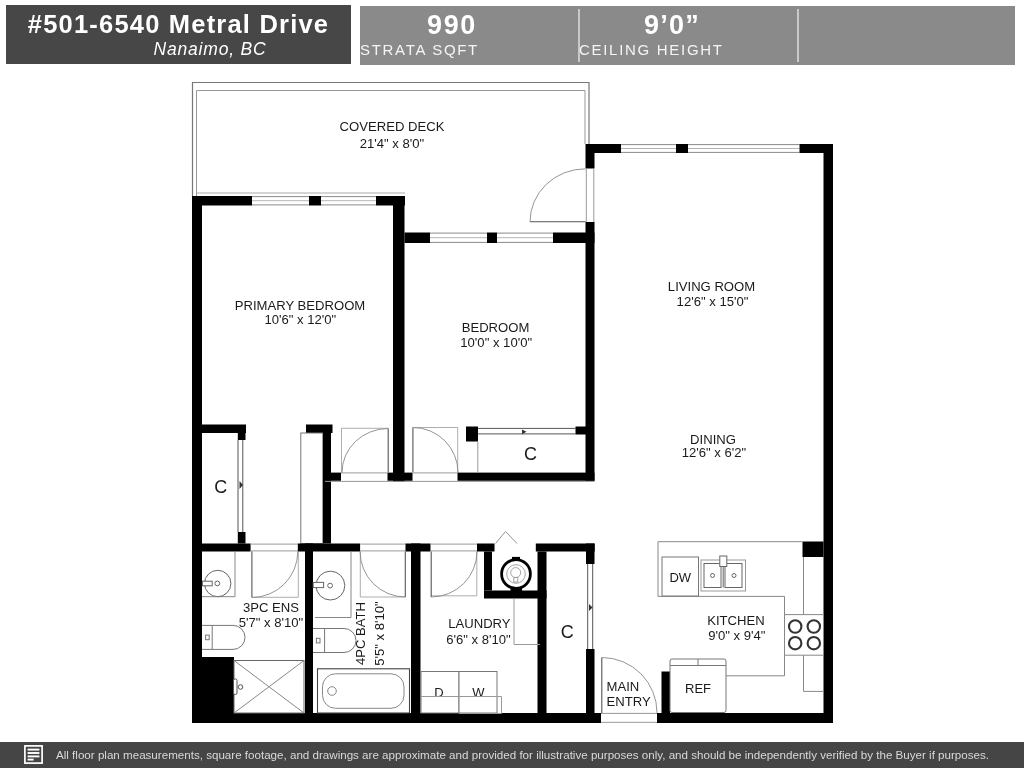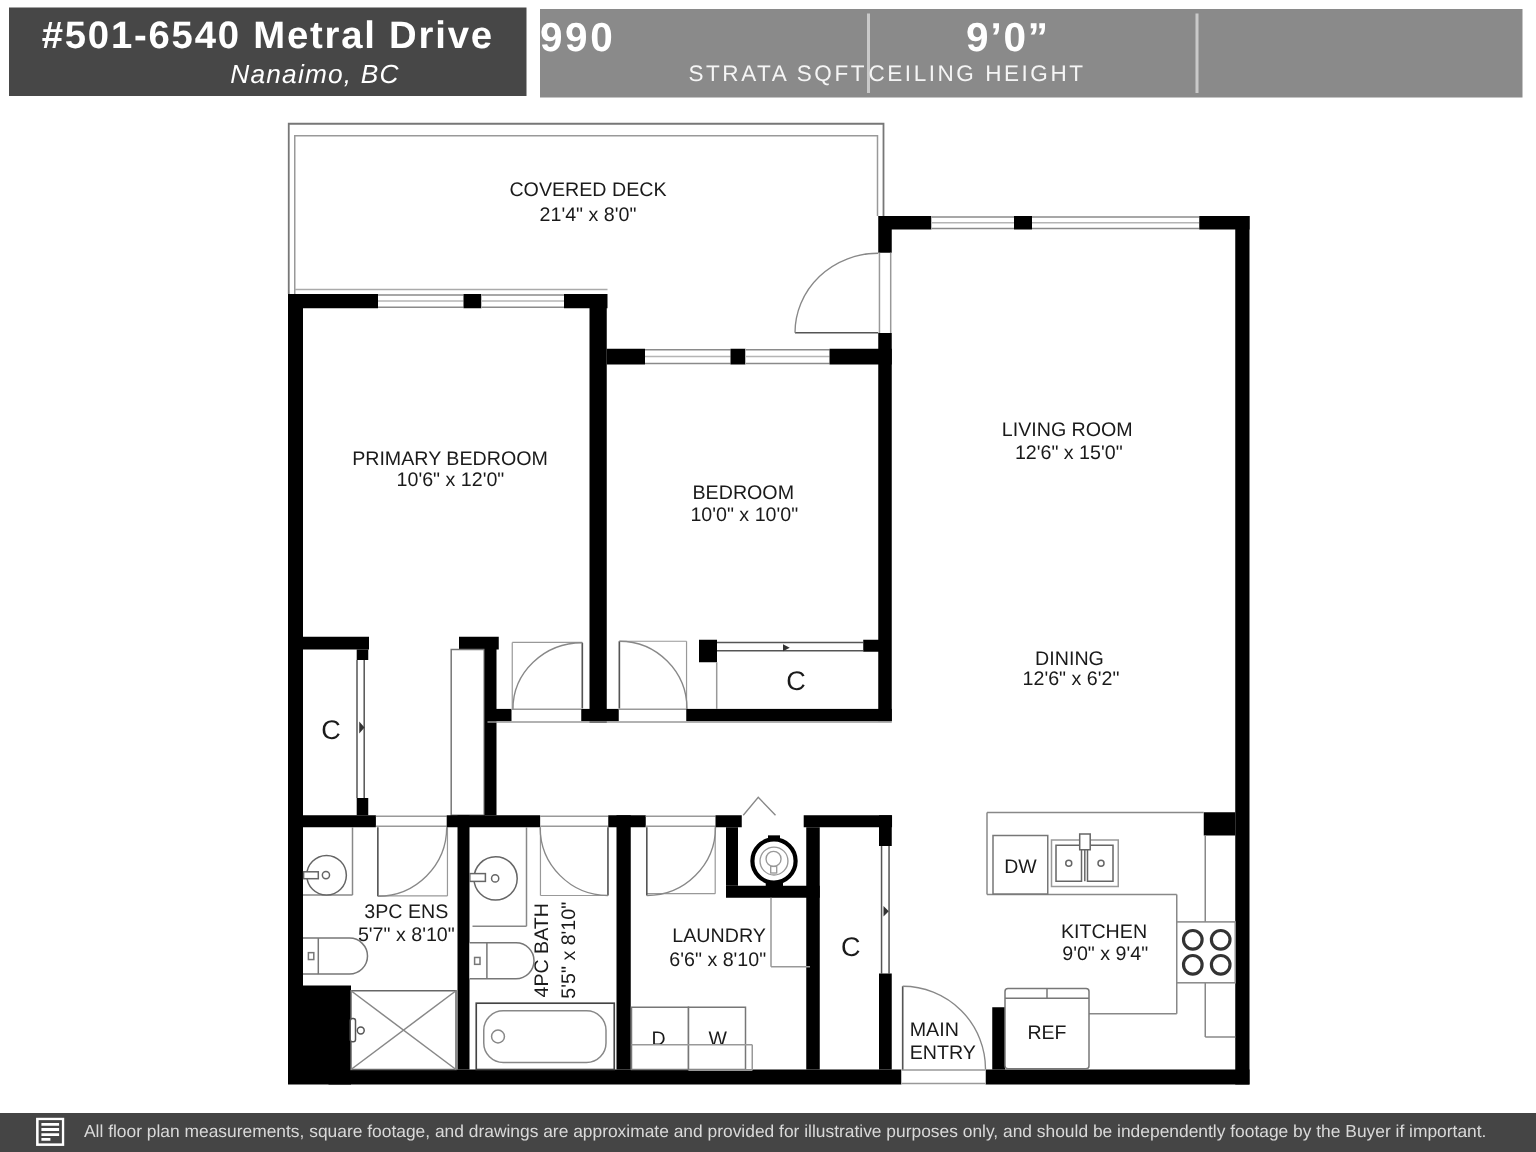--- a/index.html
+++ b/index.html
@@ -12,23 +12,23 @@
 <body>
 
 <div class="abs" style="left:6px;top:5px;width:345px;height:59px;background:#474747;"></div>
 
 <div class="abs txt" style="left:6px;top:12px;width:345px;text-align:center;color:#fff;font-size:25.5px;font-weight:bold;letter-spacing:1.2px;line-height:25px;">#501-6540 Metral Drive</div>
 
 <div class="abs txt" style="left:6px;top:40px;width:408px;text-align:center;color:#fff;font-size:17.5px;font-style:italic;letter-spacing:0.8px;line-height:18px;">Nanaimo, BC</div>
 
 <div class="abs" style="left:360px;top:6px;width:655px;height:59px;background:#8a8a8a;"></div>
 
-<div class="abs txt" style="left:360px;top:12px;width:184px;text-align:left;color:#fff;font-size:27px;font-weight:bold;letter-spacing:1.7px;line-height:27px;">990</div>
-
-<div class="abs txt" style="left:360px;top:42px;width:218px;text-align:right;color:#f5f5f5;font-size:15px;letter-spacing:1.7px;line-height:15px;">STRATA SQFT</div>
+<div class="abs txt" style="left:360px;top:12px;width:184px;text-align:center;color:#fff;font-size:27px;font-weight:bold;letter-spacing:1.7px;line-height:27px;">990</div>
+
+<div class="abs txt" style="left:360px;top:42px;width:218px;text-align:left;color:#f5f5f5;font-size:15px;letter-spacing:1.7px;line-height:15px;">STRATA SQFT</div>
 
 <div class="abs" style="left:578px;top:9px;width:1.5px;height:53px;background:#c9c9c9;"></div>
 
 <div class="abs txt" style="left:579px;top:12px;width:186px;text-align:center;color:#fff;font-size:27px;font-weight:bold;letter-spacing:1.2px;line-height:27px;">9’0”</div>
 
 <div class="abs txt" style="left:579px;top:42px;width:218px;text-align:left;color:#f5f5f5;font-size:15px;letter-spacing:1.7px;line-height:15px;">CEILING HEIGHT</div>
 
 <div class="abs" style="left:797px;top:9px;width:1.5px;height:53px;background:#c9c9c9;"></div>
 
 <svg class="abs" style="left:0;top:70px;" width="1024" height="665" viewBox="0 70 1024 665">
@@ -358,13 +358,13 @@
 <div class="abs" style="left:0;top:742px;width:1024px;height:26px;background:#454545;"></div>
 
 <svg class="abs" style="left:24px;top:745px;" width="19" height="19" viewBox="0 0 19 19">
 <rect x="0.9" y="0.9" width="17.2" height="17.2" fill="none" stroke="#fff" stroke-width="1.7"></rect>
 <line x1="3.6" y1="4.6" x2="15.4" y2="4.6" stroke="#fff" stroke-width="1.9"></line>
 <line x1="3.6" y1="8" x2="15.4" y2="8" stroke="#fff" stroke-width="1.9"></line>
 <line x1="3.6" y1="11.4" x2="15.4" y2="11.4" stroke="#fff" stroke-width="1.9"></line>
 <line x1="3.6" y1="14.6" x2="9.6" y2="14.6" stroke="#fff" stroke-width="1.9"></line>
 </svg>
 
-<div class="abs txt" style="left:56px;top:749px;color:#d9d9d9;font-size:11.6px;line-height:12px;">All floor plan measurements, square footage, and drawings are approximate and provided for illustrative purposes only, and should be independently footage by the Buyer if important.</div>
+<div class="abs txt" style="left:56px;top:749px;color:#d9d9d9;font-size:11.6px;line-height:12px;">All floor plan measurements, square footage, and drawings are approximate and provided for illustrative purposes only, and should be independently verified by the Buyer if purposes.</div>
 
 </body></html>

